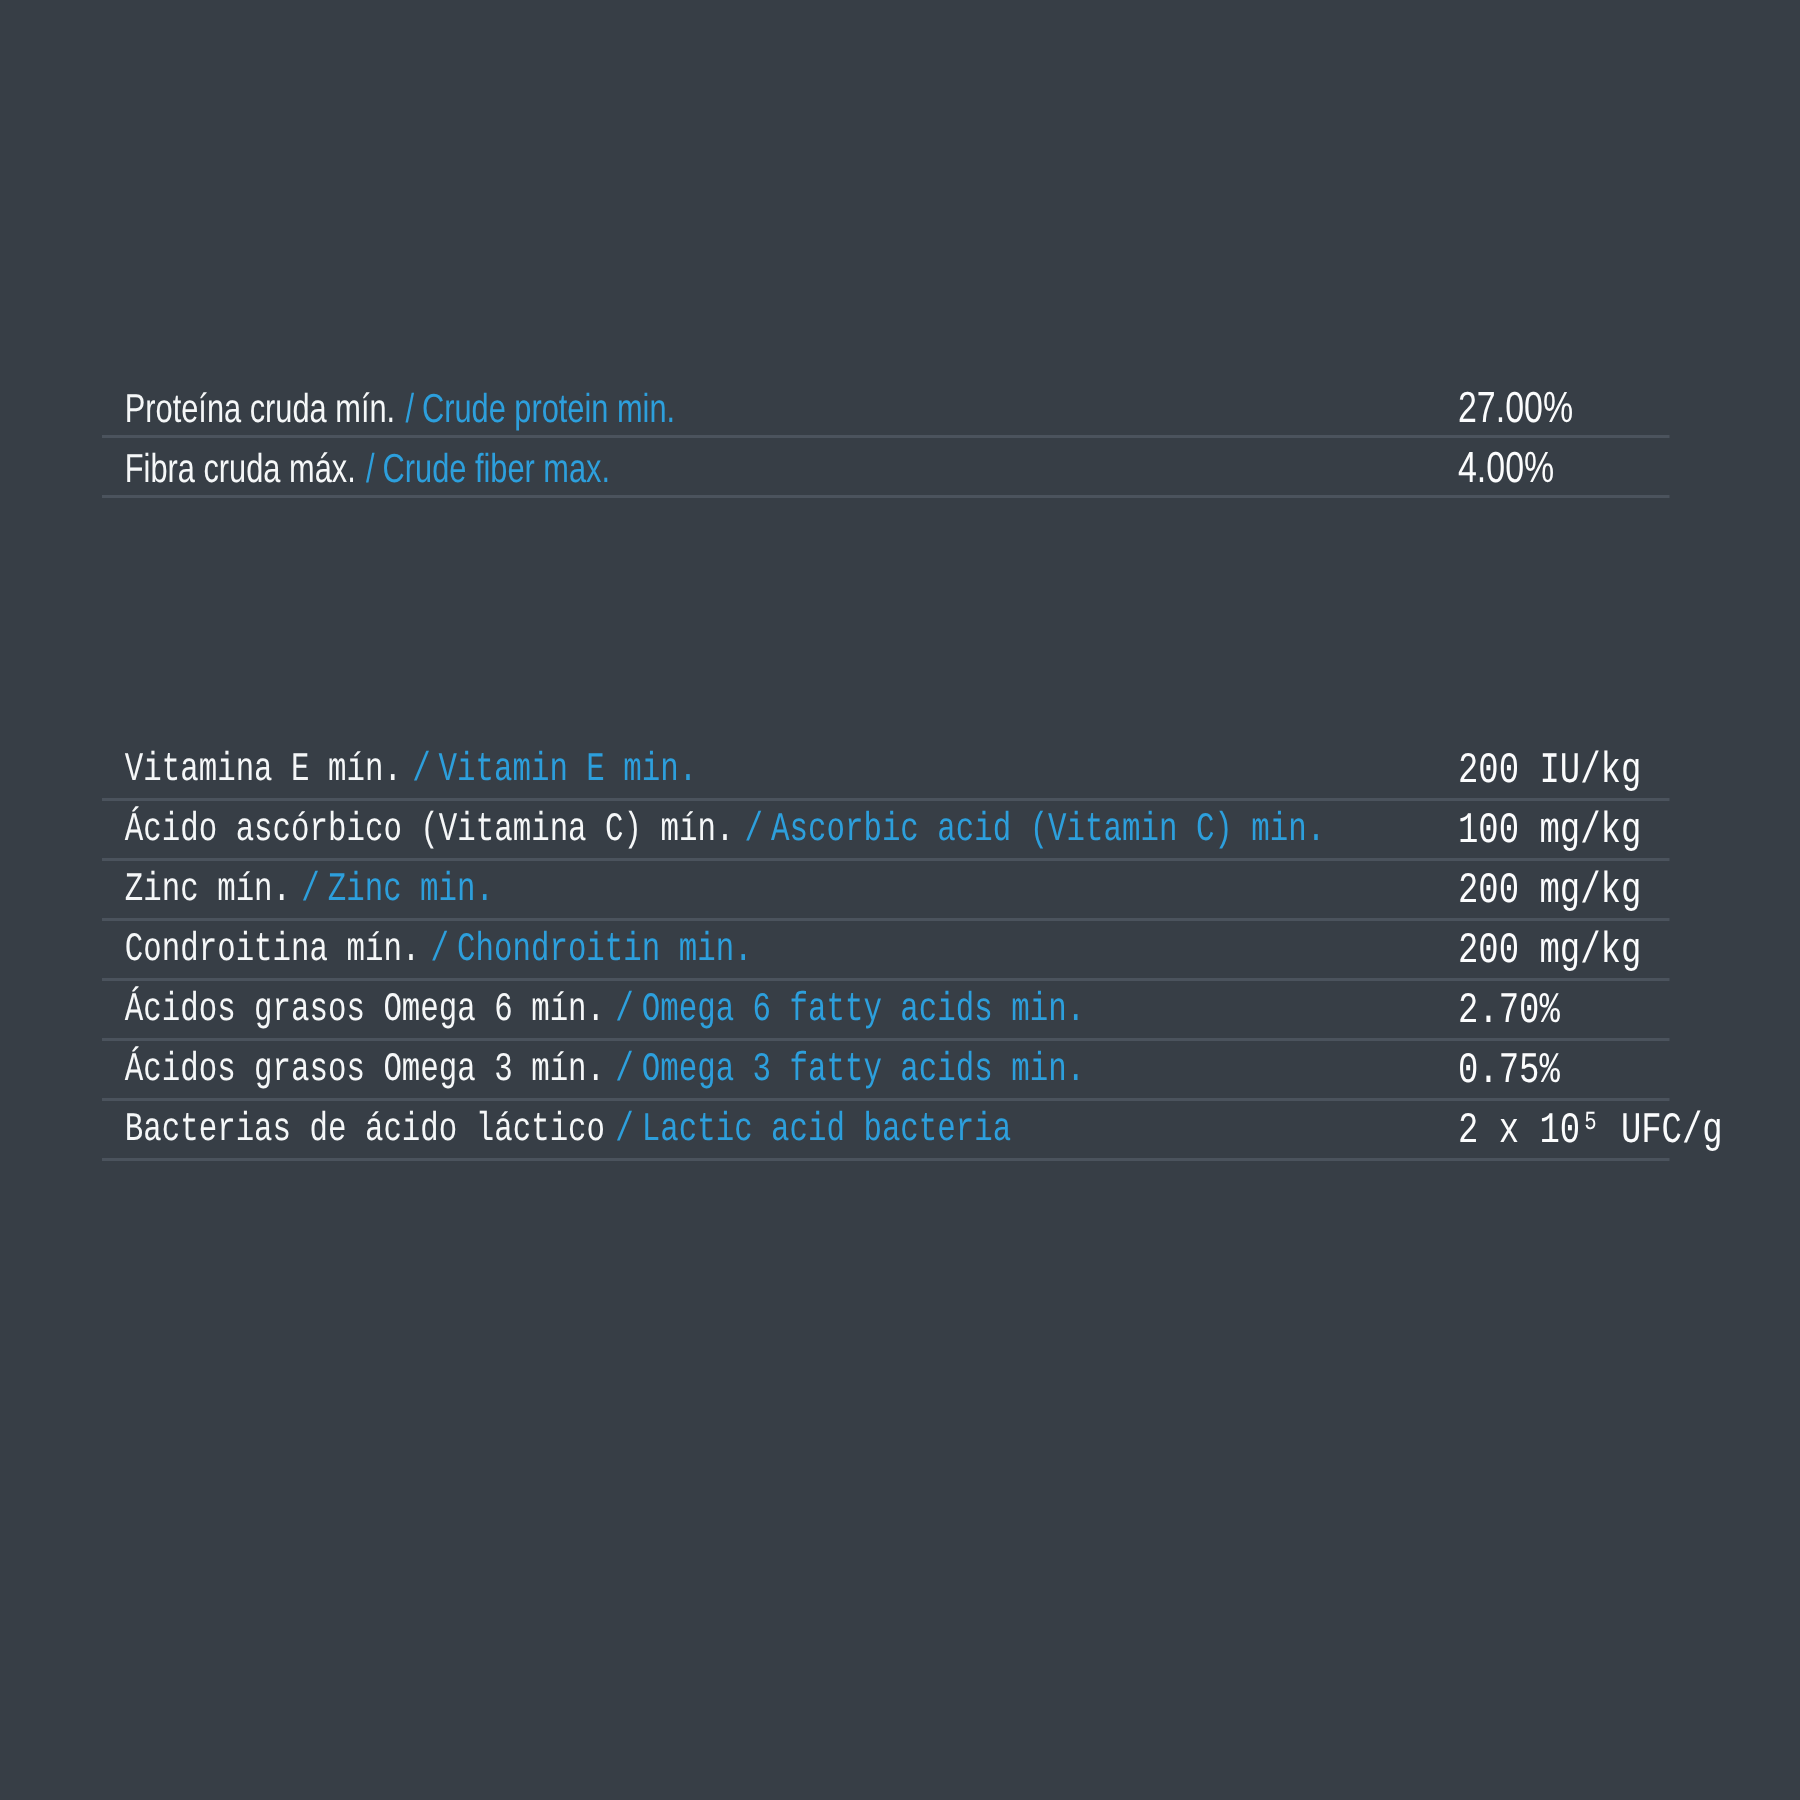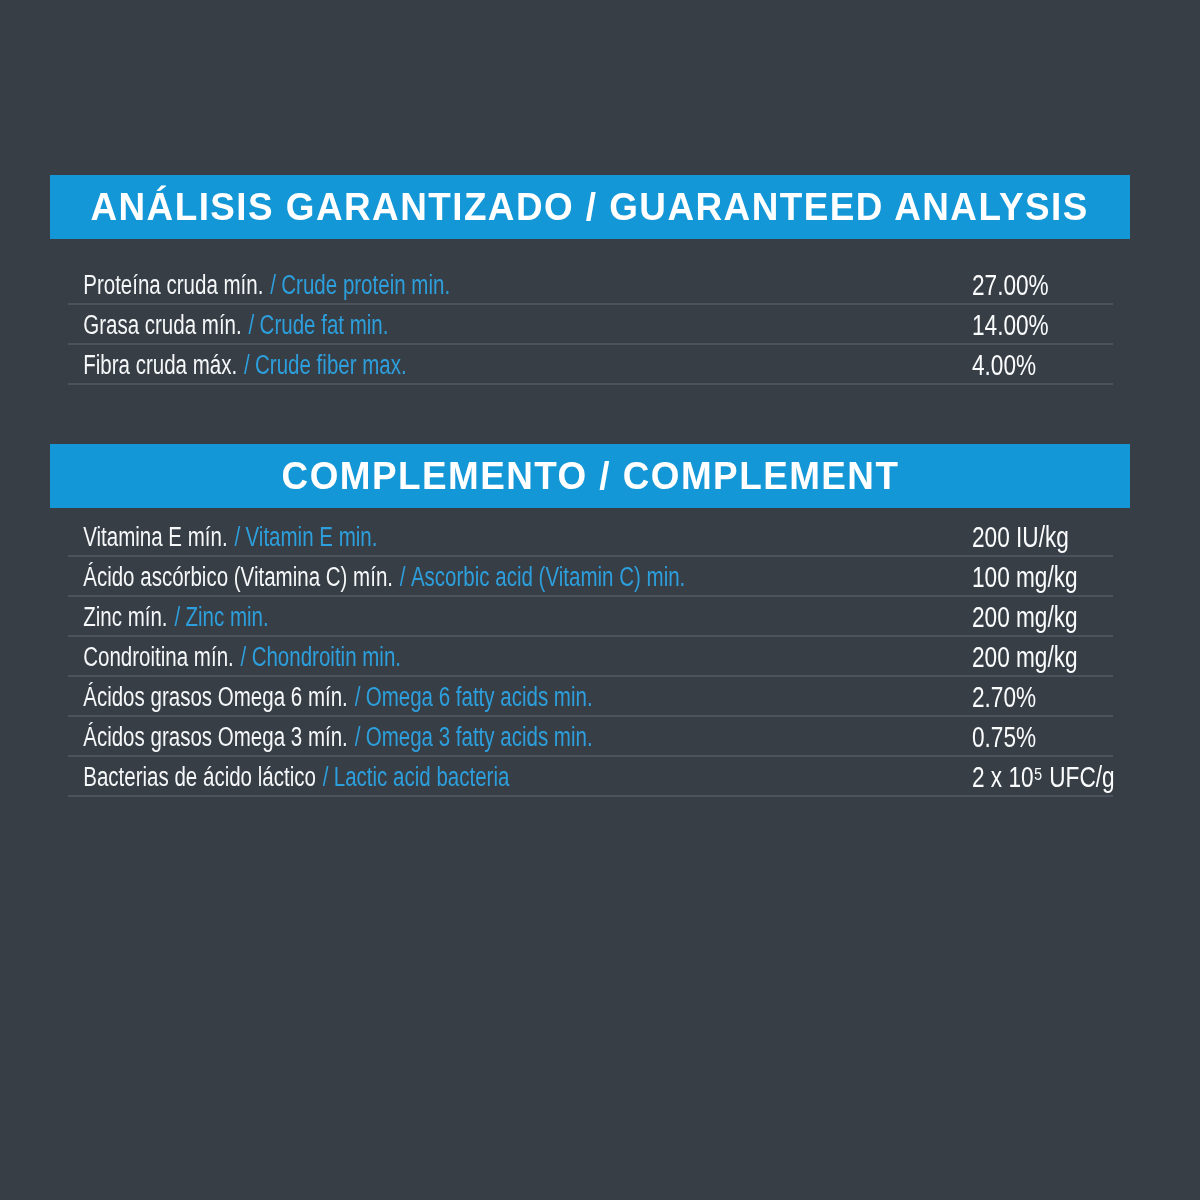--- a/index.html
+++ b/index.html
@@ -35,22 +35,22 @@
     letter-spacing: 1.5px;
     white-space: nowrap;
     transform: scaleX(0.97);
     transform-origin: 50% 50%;
   }
   .table {
     position: absolute;
     left: 68px;
     width: 1045px;
   }
-  .table.table1 { top: 265px; }
-  .table.table2 { top: 517px; }
+  .table.table1 { top: 252px; }
+  .table.table2 { top: 494px; font-family: Liberation Mono, monospace; }
   .row {
     position: relative;
     height: 40px;
     line-height: 40px;
     border-bottom: 2px solid rgba(165, 185, 200, 0.18);
     box-sizing: border-box;
     white-space: nowrap;
   }
   .lbl {
     display: inline-block;
@@ -75,52 +75,40 @@
     font-size: 29px;
     color: #fbfcfd;
     white-space: nowrap;
   }
 </style>
 </head>
 <body>
 
 <div class="panel">
 
-  <div class="bar bar1">
-    <span class="bar-text">ANÁLISIS GARANTIZADO / GUARANTEED ANALYSIS</span>
-  </div>
 
   <div class="table table1">
 
       <div class="row">
         <span class="lbl">
           <span class="es">Proteína cruda mín.</span><span class="sl">/</span><span class="en">Crude protein min.</span>
         </span>
         <span class="val">27.00%</span>
       </div>
 
-      <div class="row">
-        <span class="lbl">
-          <span class="es">Grasa cruda mín.</span><span class="sl">/</span><span class="en">Crude fat min.</span>
-        </span>
-        <span class="val">14.00%</span>
-      </div>
 
       <div class="row">
         <span class="lbl">
           <span class="es">Fibra cruda máx.</span><span class="sl">/</span><span class="en">Crude fiber max.</span>
         </span>
         <span class="val">4.00%</span>
       </div>
 
     </div>
 
-  <div class="bar bar2">
-    <span class="bar-text">COMPLEMENTO / COMPLEMENT</span>
-  </div>
 
   <div class="table table2">
 
       <div class="row">
         <span class="lbl">
           <span class="es">Vitamina E mín.</span><span class="sl">/</span><span class="en">Vitamin E min.</span>
         </span>
         <span class="val">200 IU/kg</span>
       </div>
 

